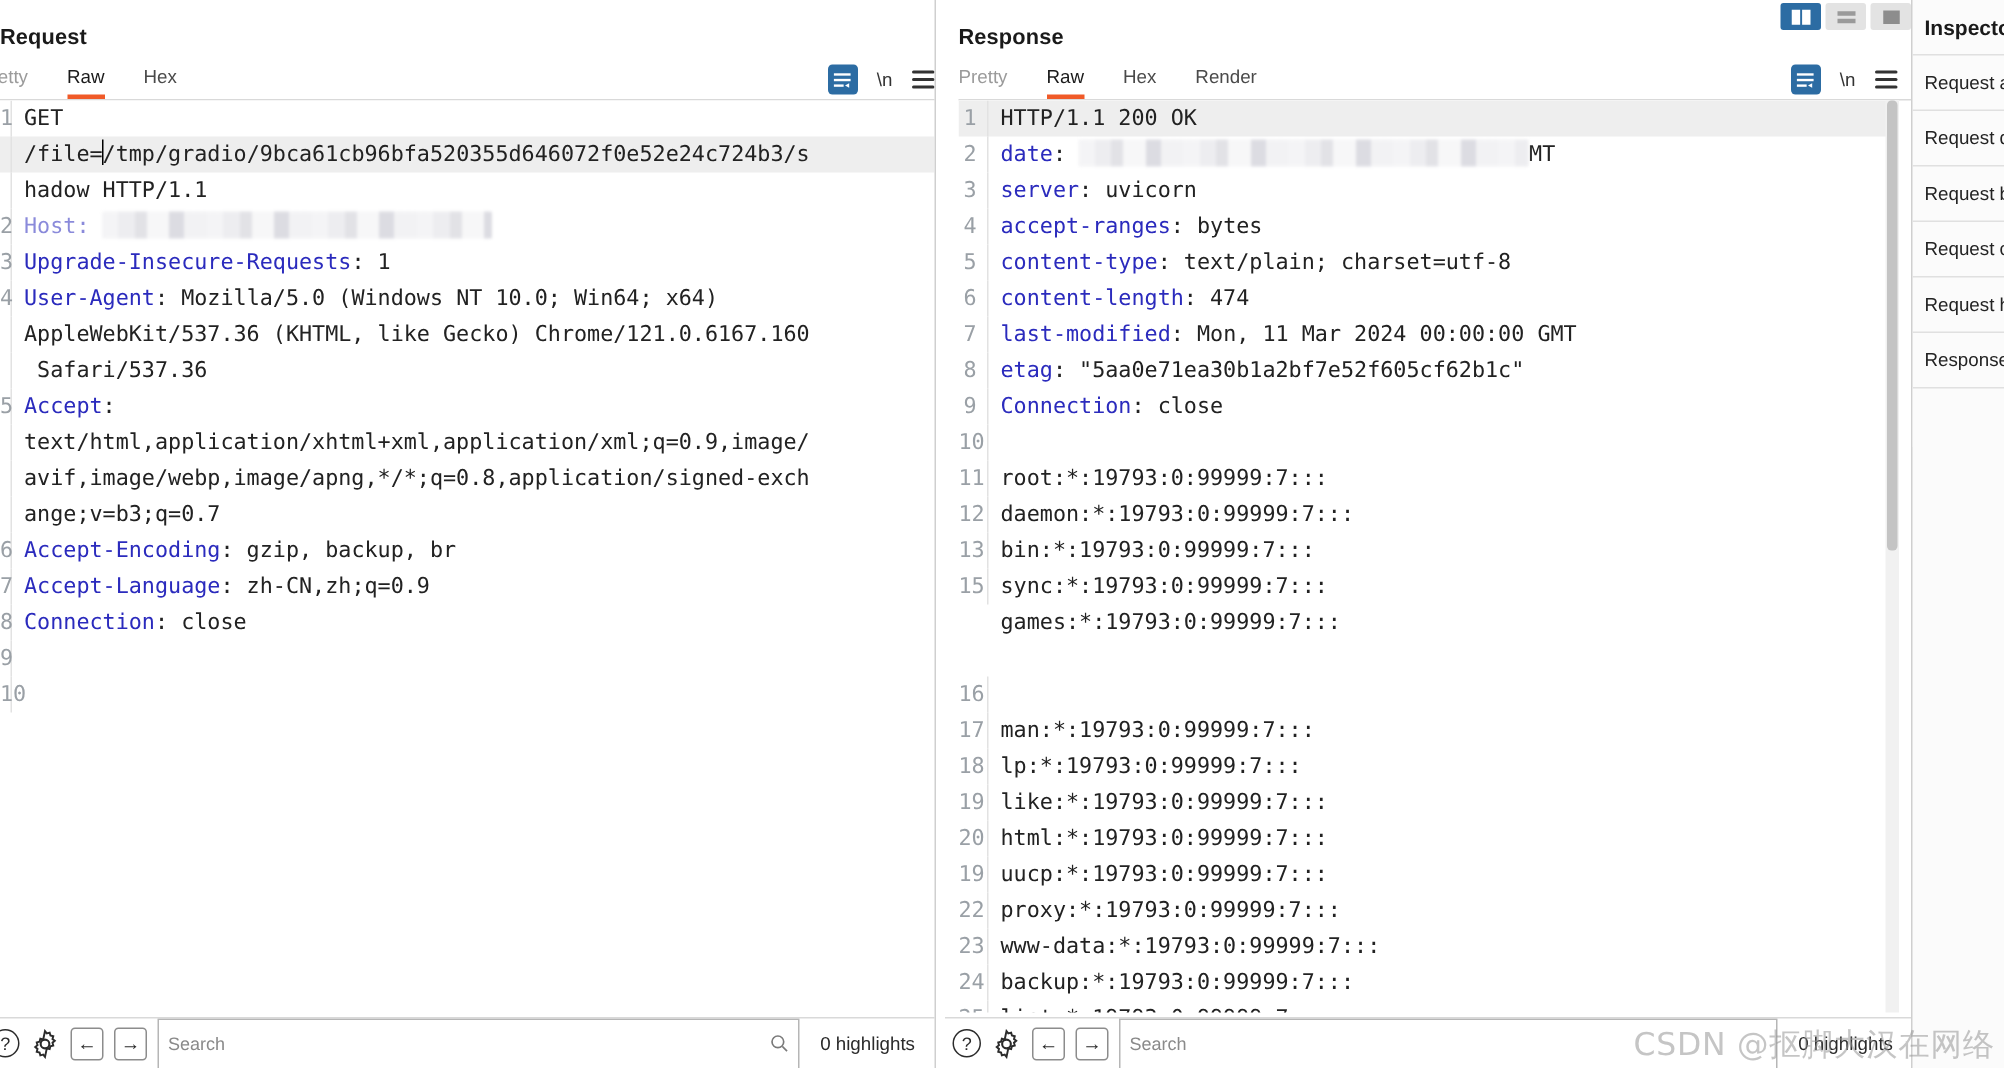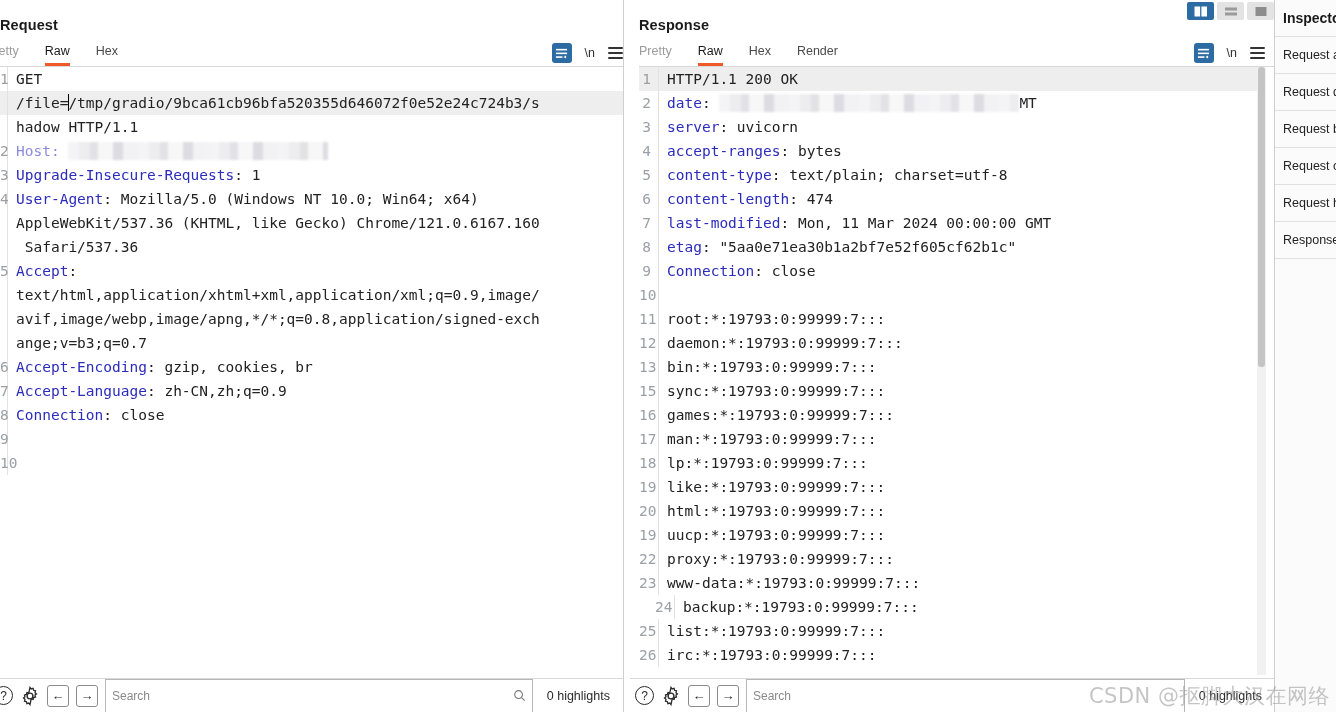--- a/index.html
+++ b/index.html
@@ -197,21 +197,21 @@
         <div class="code-line"><span class="gutter" style="width: 4px;"></span><span class="code"><span class="plain">hadow HTTP/1.1</span></span></div>
         <div class="code-line"><span class="gutter" style="width: 4px;">2</span><span class="code"><span class="hdr-key" style="opacity:.55">Host: </span><span class="blur" style="width:260px"></span></span></div>
         <div class="code-line"><span class="gutter" style="width: 4px;">3</span><span class="code"><span class="hdr-key">Upgrade-Insecure-Requests</span><span class="hdr-val">: 1</span></span></div>
         <div class="code-line"><span class="gutter" style="width: 4px;">4</span><span class="code"><span class="hdr-key">User-Agent</span><span class="hdr-val">: Mozilla/5.0 (Windows NT 10.0; Win64; x64)</span></span></div>
         <div class="code-line"><span class="gutter" style="width: 4px;"></span><span class="code"><span class="plain">AppleWebKit/537.36 (KHTML, like Gecko) Chrome/121.0.6167.160</span></span></div>
         <div class="code-line"><span class="gutter" style="width: 4px;"></span><span class="code"><span class="plain"> Safari/537.36</span></span></div>
         <div class="code-line"><span class="gutter" style="width: 4px;">5</span><span class="code"><span class="hdr-key">Accept</span><span class="hdr-val">:</span></span></div>
         <div class="code-line"><span class="gutter" style="width: 4px;"></span><span class="code"><span class="plain">text/html,application/xhtml+xml,application/xml;q=0.9,image/</span></span></div>
         <div class="code-line"><span class="gutter" style="width: 4px;"></span><span class="code"><span class="plain">avif,image/webp,image/apng,*/*;q=0.8,application/signed-exch</span></span></div>
         <div class="code-line"><span class="gutter" style="width: 4px;"></span><span class="code"><span class="plain">ange;v=b3;q=0.7</span></span></div>
-        <div class="code-line"><span class="gutter" style="width: 4px;">6</span><span class="code"><span class="hdr-key">Accept-Encoding</span><span class="hdr-val">: gzip, cookies, br</span></span></div>
+        <div class="code-line"><span class="gutter" style="width: 4px;">6</span><span class="code"><span class="hdr-key">Accept-Encoding</span><span class="hdr-val">: gzip, backup, br</span></span></div>
         <div class="code-line"><span class="gutter" style="width: 4px;">7</span><span class="code"><span class="hdr-key">Accept-Language</span><span class="hdr-val">: zh-CN,zh;q=0.9</span></span></div>
         <div class="code-line"><span class="gutter" style="width: 4px;">8</span><span class="code"><span class="hdr-key">Connection</span><span class="hdr-val">: close</span></span></div>
         <div class="code-line"><span class="gutter" style="width: 4px;">9</span><span class="code"><span class="plain"></span></span></div>
         <div class="code-line"><span class="gutter" style="width: 4px;">10</span><span class="code"><span class="plain"></span></span></div>
       </div>
 
     <div class="bottombar" style="left:0; width:623px;">
       <span class="circ-btn" style="margin-left:-12px;">?</span>
       <span class="gear">
         <svg viewBox="0 0 20 20" width="20" height="20" aria-hidden="true">
@@ -271,29 +271,29 @@
         <div class="code-line"><span class="gutter" style="width: 20px;">5</span><span class="code"><span class="hdr-key">content-type</span><span class="hdr-val">: text/plain; charset=utf-8</span></span></div>
         <div class="code-line"><span class="gutter" style="width: 20px;">6</span><span class="code"><span class="hdr-key">content-length</span><span class="hdr-val">: 474</span></span></div>
         <div class="code-line"><span class="gutter" style="width: 20px;">7</span><span class="code"><span class="hdr-key">last-modified</span><span class="hdr-val">: Mon, 11 Mar 2024 00:00:00 GMT</span></span></div>
         <div class="code-line"><span class="gutter" style="width: 20px;">8</span><span class="code"><span class="hdr-key">etag</span><span class="hdr-val">: "5aa0e71ea30b1a2bf7e52f605cf62b1c"</span></span></div>
         <div class="code-line"><span class="gutter" style="width: 20px;">9</span><span class="code"><span class="hdr-key">Connection</span><span class="hdr-val">: close</span></span></div>
         <div class="code-line"><span class="gutter" style="width: 20px;">10</span><span class="code"><span class="plain"></span></span></div>
         <div class="code-line"><span class="gutter" style="width: 20px;">11</span><span class="code"><span class="plain">root:*:19793:0:99999:7:::</span></span></div>
         <div class="code-line"><span class="gutter" style="width: 20px;">12</span><span class="code"><span class="plain">daemon:*:19793:0:99999:7:::</span></span></div>
         <div class="code-line"><span class="gutter" style="width: 20px;">13</span><span class="code"><span class="plain">bin:*:19793:0:99999:7:::</span></span></div>
         <div class="code-line"><span class="gutter" style="width: 20px;">15</span><span class="code"><span class="plain">sync:*:19793:0:99999:7:::</span></span></div>
-        <div class="code-line"><span class="gutter" style="width: 20px;">16</span><span class="code"><span class="plain">games:*:19793:0:99999:7:::</span></span></div>
+        <div class="code-line"><span class="gutter" style="width: 20px; margin-top: 48px;">16</span><span class="code"><span class="plain">games:*:19793:0:99999:7:::</span></span></div>
         <div class="code-line"><span class="gutter" style="width: 20px;">17</span><span class="code"><span class="plain">man:*:19793:0:99999:7:::</span></span></div>
         <div class="code-line"><span class="gutter" style="width: 20px;">18</span><span class="code"><span class="plain">lp:*:19793:0:99999:7:::</span></span></div>
         <div class="code-line"><span class="gutter" style="width: 20px;">19</span><span class="code"><span class="plain">like:*:19793:0:99999:7:::</span></span></div>
         <div class="code-line"><span class="gutter" style="width: 20px;">20</span><span class="code"><span class="plain">html:*:19793:0:99999:7:::</span></span></div>
         <div class="code-line"><span class="gutter" style="width: 20px;">19</span><span class="code"><span class="plain">uucp:*:19793:0:99999:7:::</span></span></div>
         <div class="code-line"><span class="gutter" style="width: 20px;">22</span><span class="code"><span class="plain">proxy:*:19793:0:99999:7:::</span></span></div>
         <div class="code-line"><span class="gutter" style="width: 20px;">23</span><span class="code"><span class="plain">www-data:*:19793:0:99999:7:::</span></span></div>
-        <div class="code-line"><span class="gutter" style="width: 20px; margin-left: 16px;">24</span><span class="code"><span class="plain">backup:*:19793:0:99999:7:::</span></span></div>
+        <div class="code-line"><span class="gutter" style="width: 20px;">24</span><span class="code"><span class="plain">backup:*:19793:0:99999:7:::</span></span></div>
         <div class="code-line"><span class="gutter" style="width: 20px;">25</span><span class="code"><span class="plain">list:*:19793:0:99999:7:::</span></span></div>
         <div class="code-line"><span class="gutter" style="width: 20px;">26</span><span class="code"><span class="plain">irc:*:19793:0:99999:7:::</span></span></div>
       </div>
 
     <div class="scrollbar-v" style="left:627px; top:67px; height:608px;">
       <div class="thumb" style="top:0; height:300px;"></div>
     </div>
 
     <div class="bottombar" style="left:0; width:645px; padding-left:5px;">
       <span class="circ-btn">?</span>

